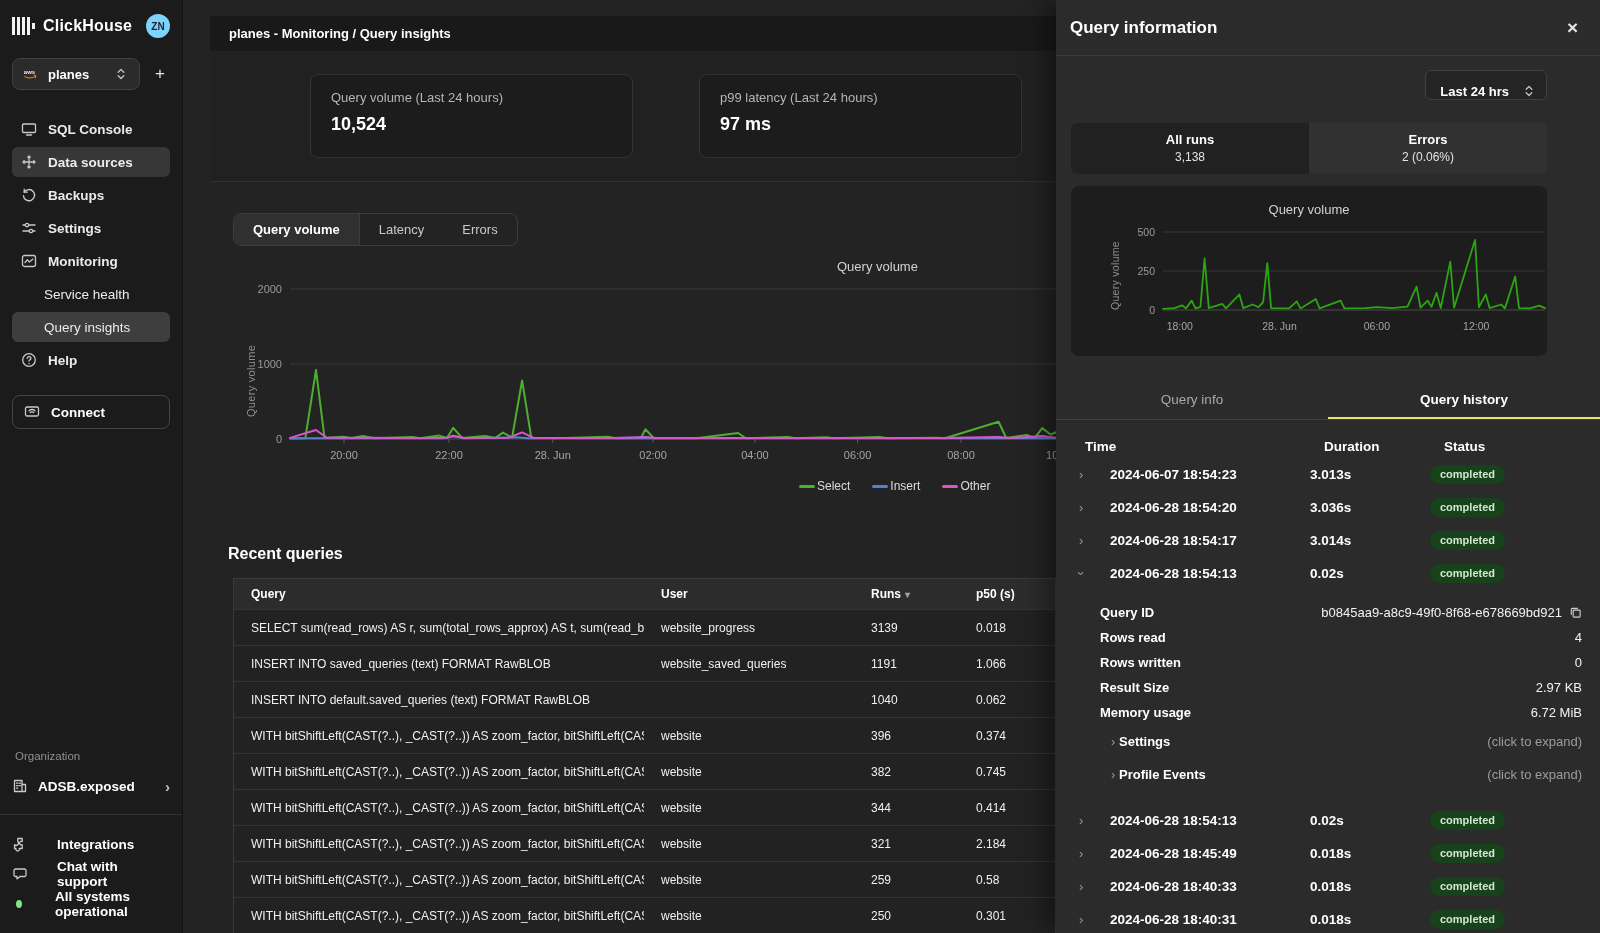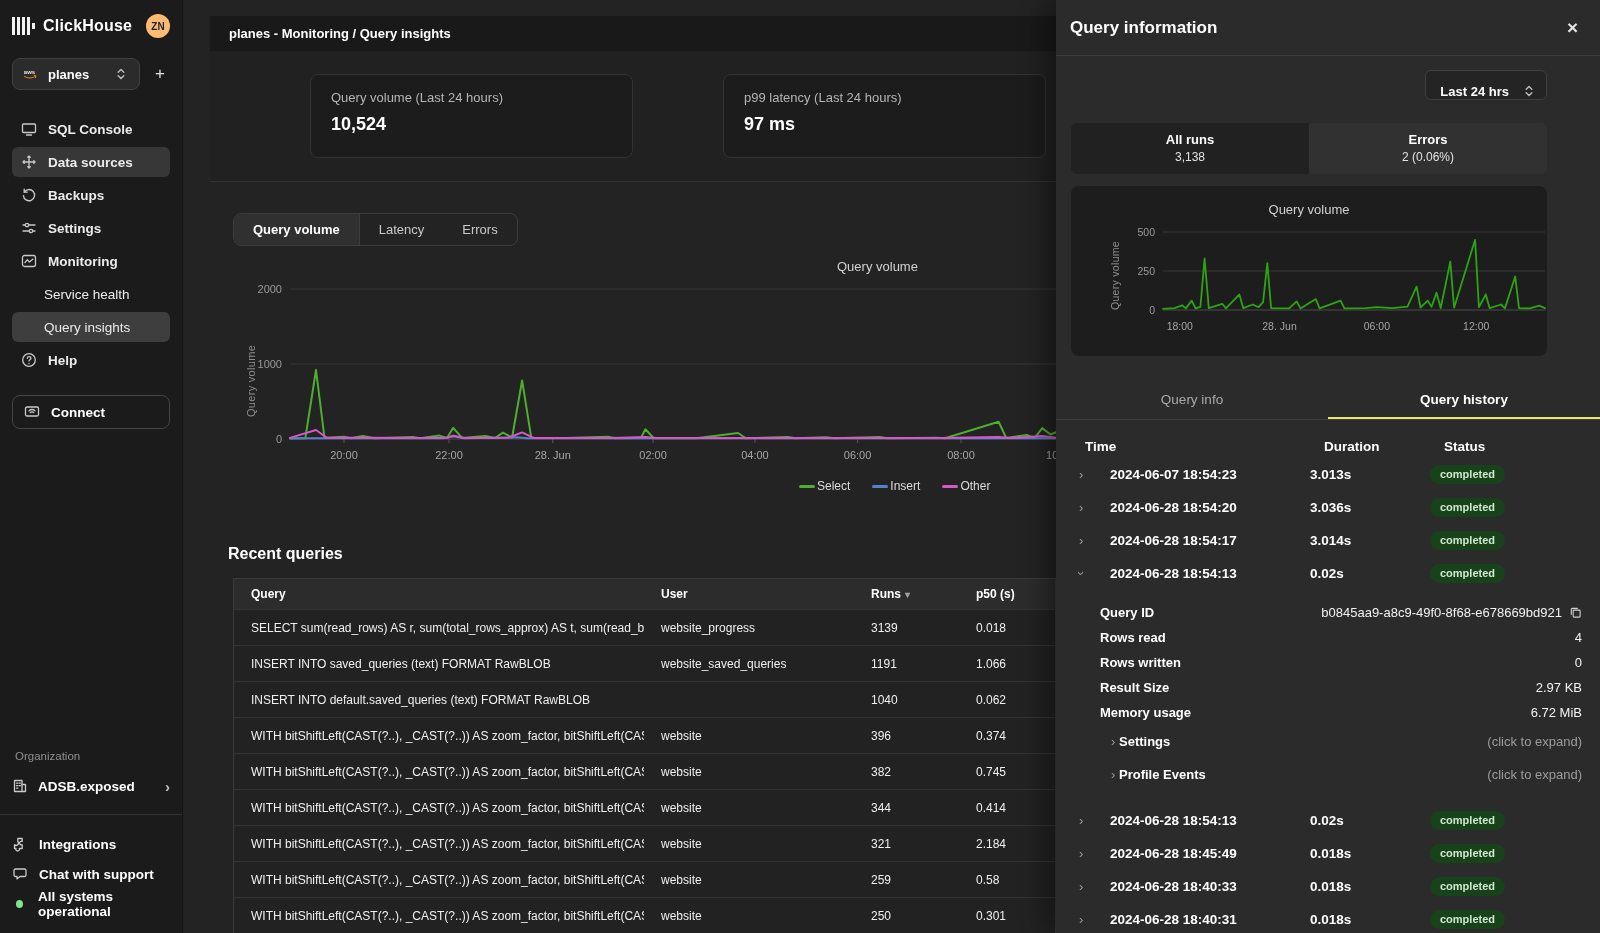--- a/index.html
+++ b/index.html
@@ -15,49 +15,49 @@
   .rot90 { display:inline-block; transform:rotate(90deg); }
 
   
   .sidebar { position:absolute; left:0; top:0; width:183px; height:933px; background:#1b1b1b;
     border-right:1px solid #121212; display:flex; flex-direction:column; padding:10px 12px 14px; }
   .brand-row { display:flex; align-items:center; gap:8px; height:32px; }
   .logo { display:flex; align-items:center; gap:2px; height:18px; }
   .logo i { display:block; width:3px; height:18px; background:#f2f2f2; }
   .logo i.short { height:6px; }
   .brand-name { font-size:16px; font-weight:700; letter-spacing:.2px; }
-  .avatar { margin-left:auto; width:24px; height:24px; border-radius:50%; background:#fdba74; color:#1d2430;
+  .avatar { margin-left:auto; width:24px; height:24px; border-radius:50%; background:#7dd3fc; color:#1d2430;
     display:flex; align-items:center; justify-content:center; font-size:10px; font-weight:700; }
   .service-row { margin-top:16px; display:flex; align-items:center; gap:10px; }
   .service-select { flex:1; height:32px; background:#2b2b2b; border:1px solid #404040; border-radius:8px;
     display:flex; align-items:center; gap:9px; padding:0 10px; font-weight:600; cursor:pointer; }
   .service-select .chev { margin-left:auto; color:#b9b9b9; }
   .plus-btn { width:20px; text-align:center; font-size:17px; color:#e0e0e0; cursor:pointer; }
   .nav { margin-top:24px; display:flex; flex-direction:column; gap:3px; }
   .nav-item { height:30px; border-radius:6px; display:flex; align-items:center; gap:11px; padding:0 9px;
     font-size:13.5px; font-weight:600; color:#ebebeb; cursor:pointer; }
   .nav-item.active { background:#373737; }
   .nav-item.sub { padding-left:32px; font-weight:500; }
   .nav-item.sub.active { background:#3e3e3e; }
   .connect-btn { margin-top:20px; height:34px; border:1px solid #454545; border-radius:8px;
     display:flex; align-items:center; gap:11px; padding:0 11px; font-size:13.5px; font-weight:600; cursor:pointer; }
   .sb-spacer { flex:1; }
   .org-label { color:#8f8f8f; font-size:11.5px; margin:0 0 10px 3px; }
   .org-row { display:flex; align-items:center; gap:10px; font-size:13.5px; font-weight:700; height:28px; cursor:pointer; }
   .org-row .chev { margin-left:auto; color:#c0c0c0; font-size:15px; }
   .sb-divider { border-top:1px solid #343434; margin:14px -12px; }
-  .foot-item { height:30px; display:flex; align-items:center; gap:11px; font-size:13.5px; font-weight:600; cursor:pointer; }
+  .foot-item { height:30px; display:flex; align-items:center; gap:29px; font-size:13.5px; font-weight:600; cursor:pointer; }
   .status-dot { width:8px; height:8px; border-radius:50%; margin:0 4px; }
 
   
   .main { position:absolute; left:210px; top:16px; width:846px; height:933px; background:#232323; }
   .main-header { height:35px; background:#191919; display:flex; align-items:center; padding:0 19px;
     font-size:13px; font-weight:700; }
   .stats-section { height:131px; border-bottom:1px solid #323232; background:#212121;
-    display:flex; align-items:center; padding-left:100px; gap:90px; }
+    display:flex; align-items:center; padding-left:100px; gap:66px; }
   .stat-card { width:323px; height:84px; background:#1c1c1c; border:1px solid #333; border-radius:8px; padding:15px 20px; }
   .stat-label { font-size:13px; color:#b5b5b5; }
   .stat-value { font-size:18px; font-weight:700; margin-top:9px; }
 
   .chart-section { padding:31px 0 0 23px; }
   .tabs { display:inline-flex; border:1px solid #3d3d3d; border-radius:8px; overflow:hidden; background:#232323; }
   .tab { padding:8px 19px; font-size:13px; color:#cicac9; color:#c9c9c9; cursor:pointer; }
   .tab.active { background:#303030; color:#fff; font-weight:700; border-right:1px solid #3d3d3d; }
   .chart-area { position:relative; width:823px; height:260px; margin-top:12px; }
   .chart-title { position:absolute; left:604px; top:1px; font-size:13px; color:#d2d2d2; }

